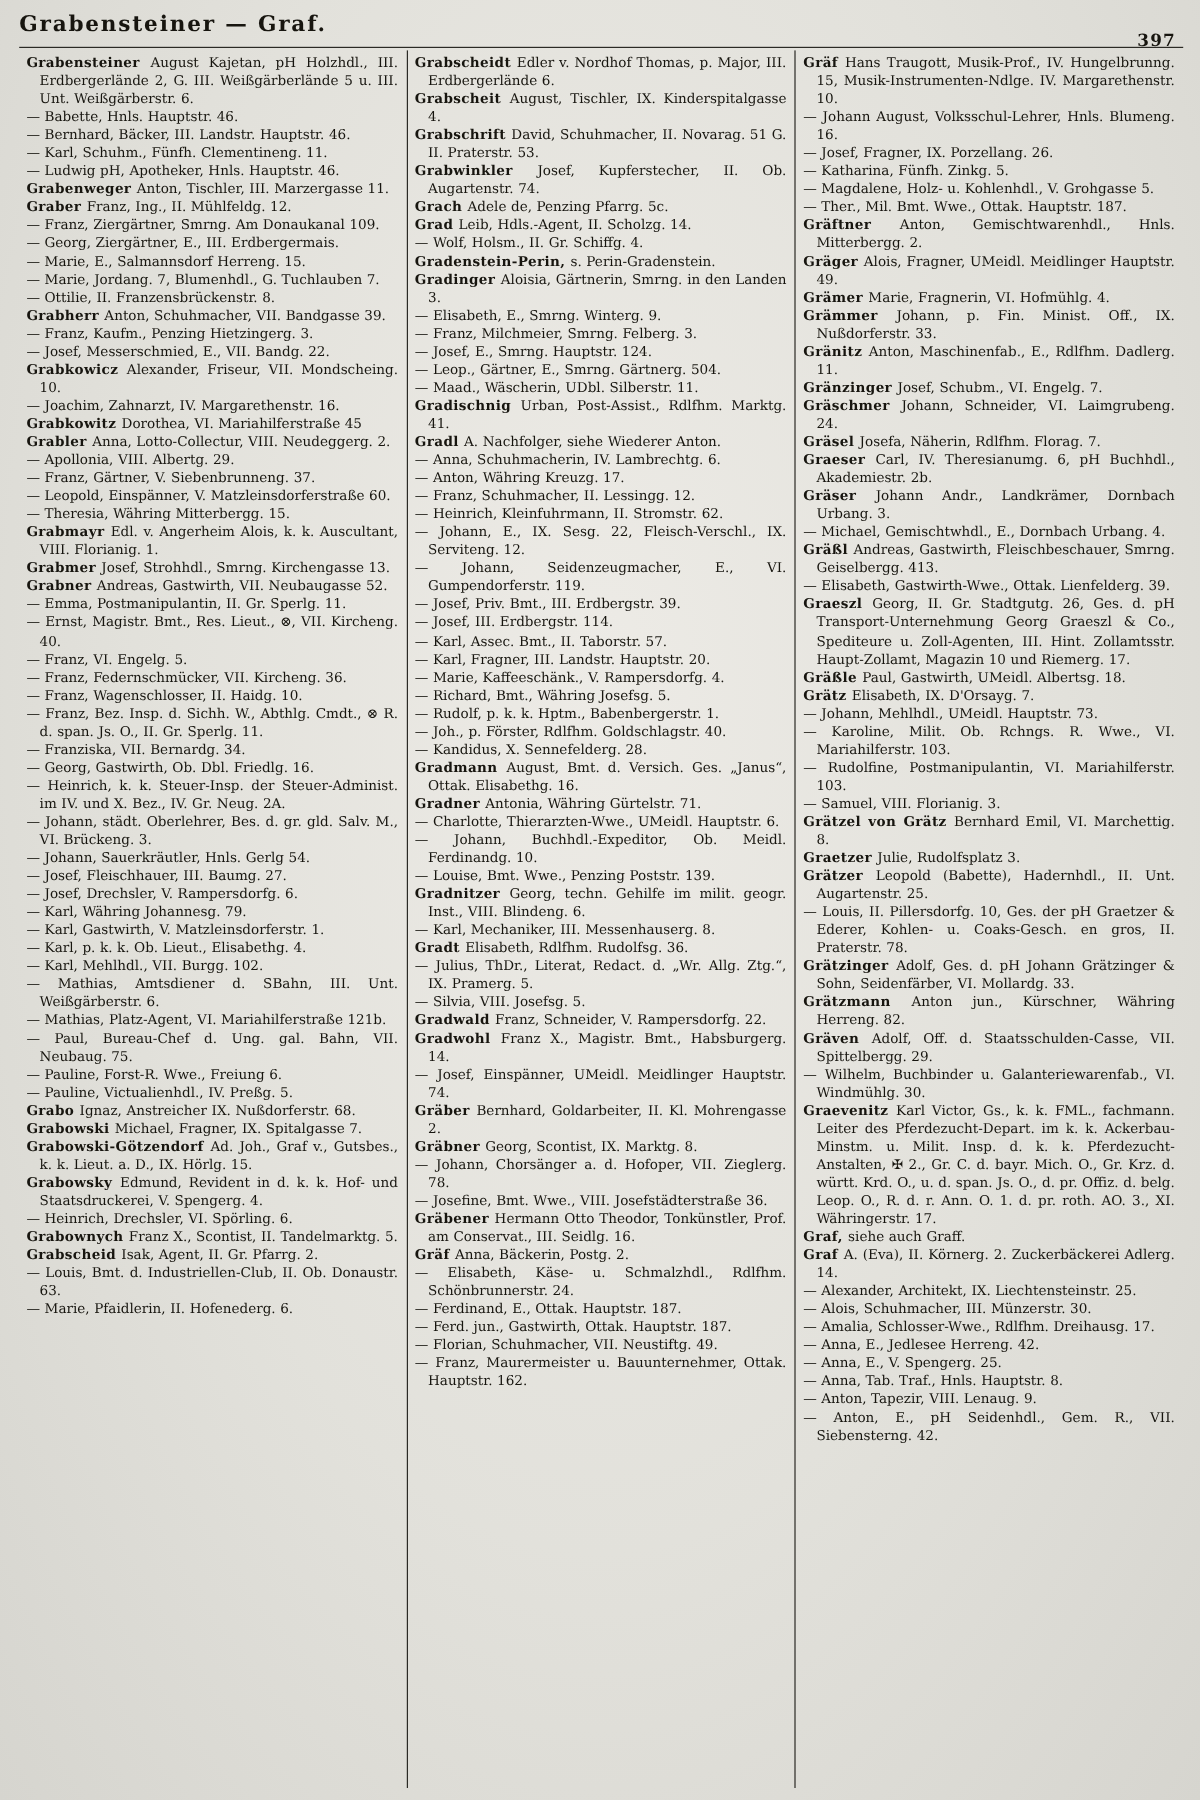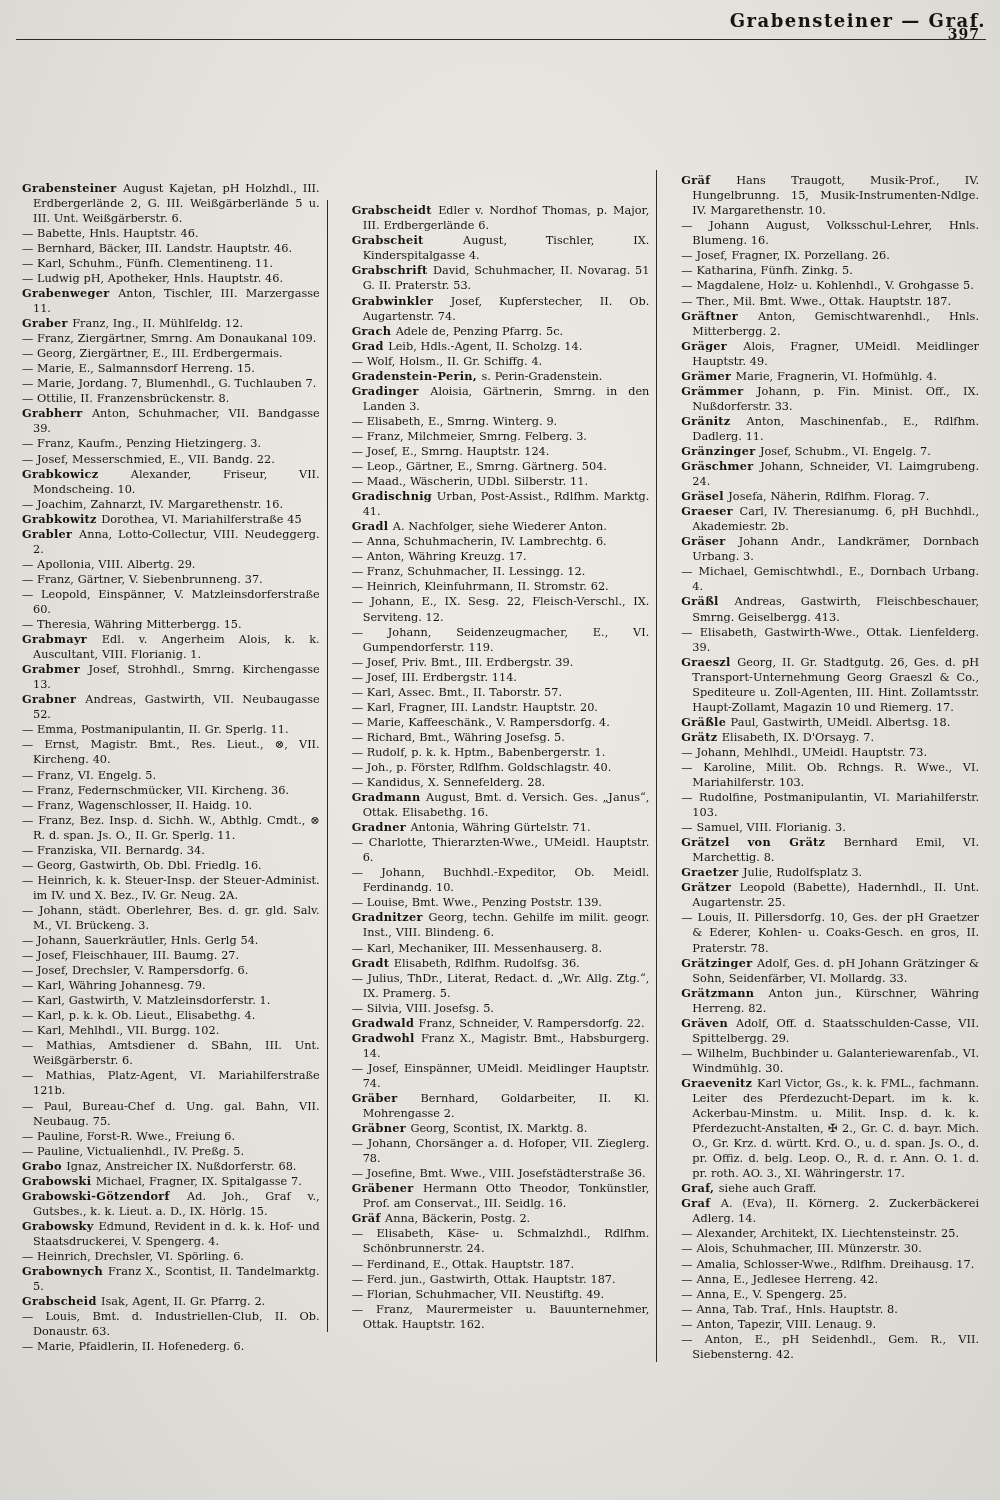--- a/index.html
+++ b/index.html
@@ -9,30 +9,30 @@
     color:#17150f;
     background:#e4e3de;
   }
   .page{
     box-sizing:border-box;width:1000px;height:1500px;
     padding:8px 14px 8px 16px;
     background:radial-gradient(ellipse at 50% 38%, #edebe6 0%, #e2e1db 55%, #d6d5cf 100%);
   }
   .header{position:relative;height:28px;}
   .title{
-    text-align:right;font-weight:bold;font-size:18px;letter-spacing:1.5px;
+    text-align:left;font-weight:bold;font-size:18px;letter-spacing:1.5px;
     padding-top:2px;
   }
   .pageno{
     position:absolute;right:6px;top:18px;font-weight:bold;font-size:14px;letter-spacing:1px;
   }
   .rule{border:none;border-top:1.6px solid #2b2a25;margin:3px 0 0 0;}
-  .cols{display:flex;height:1448px;margin-top:2px;align-items:center;}
+  .cols{display:flex;height:1448px;margin-top:2px;}
   .col{flex:1 1 0;padding:3px 7px 0 6px;overflow:hidden;min-width:0;}
-  .col + .col{border-left:1.2px solid #2b2a25;padding-left:24px;}
+  .col + .col{border-left:1.2px solid #2b2a25;}
   .entry{
     margin:0;padding-left:11px;text-indent:-11px;
     font-size:11.3px;line-height:15.05px;
     text-align:justify;text-justify:inter-word;
     word-spacing:0.2px;
   }
   .entry strong{font-weight:700;letter-spacing:0.3px;}
 </style>
 </head>
 <body>

